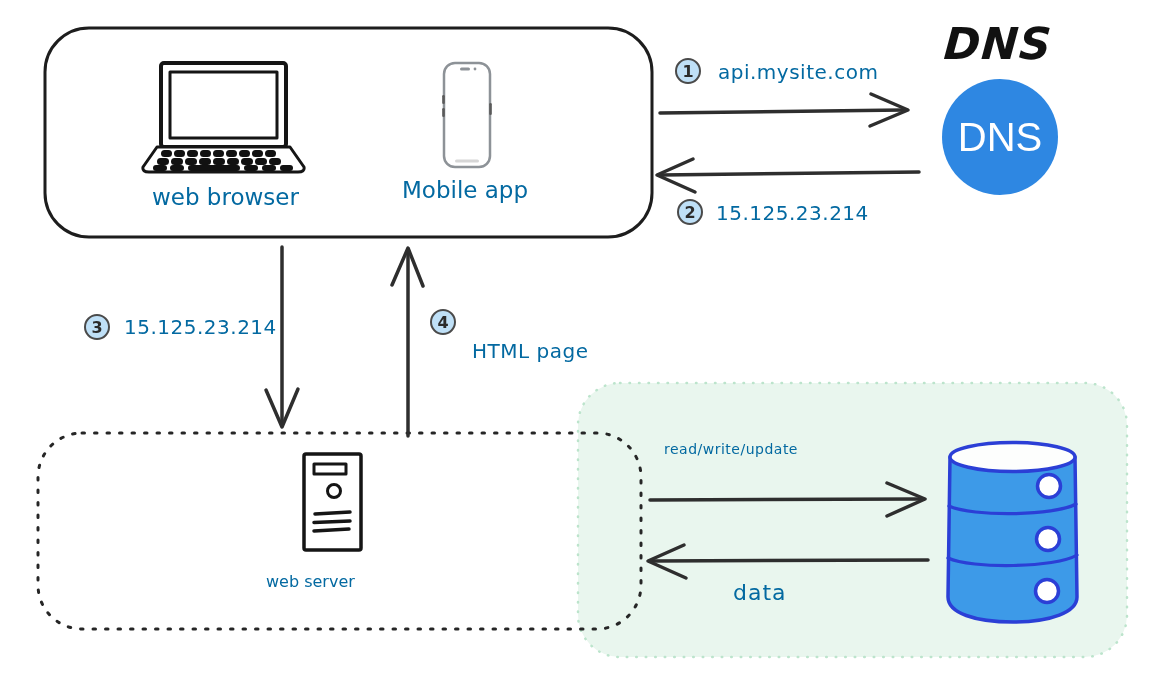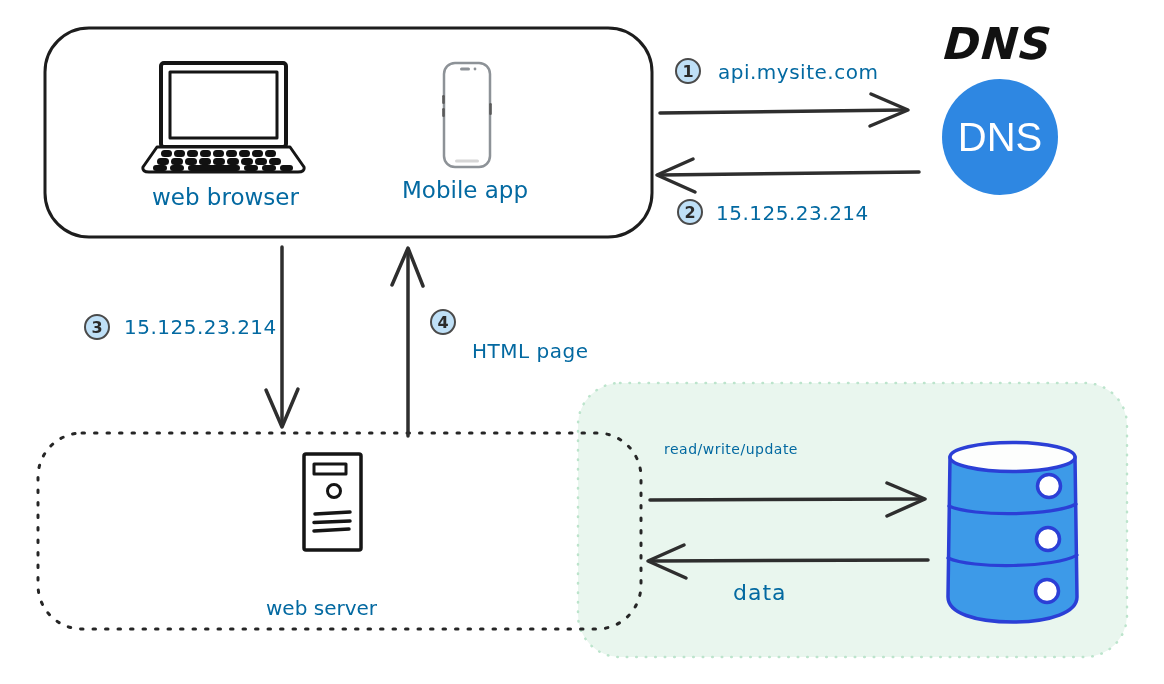--- a/index.html
+++ b/index.html
@@ -43,21 +43,21 @@
     left:942px;top:79px;
     width:116px;height:116px;
     border-radius:50%;
     background:#2e87e2;
     display:flex;align-items:center;justify-content:center;
   }
   .dns-circle span{
     font-family:"Liberation Sans",sans-serif;
     font-size:40px;color:#ffffff;letter-spacing:0px;
   }
-  .server-label{font-size:20px;margin-top:24px;}
+  .server-label{font-size:16px;}
   .flow-label{font-size:14px;letter-spacing:.5px;}
   .data-label{font-size:22px;letter-spacing:1px;}
 </style>
 </head>
 <body>
 
 <div class="canvas">
 
   <svg class="layer" width="1164" height="684" viewBox="0 0 1164 684">
 

